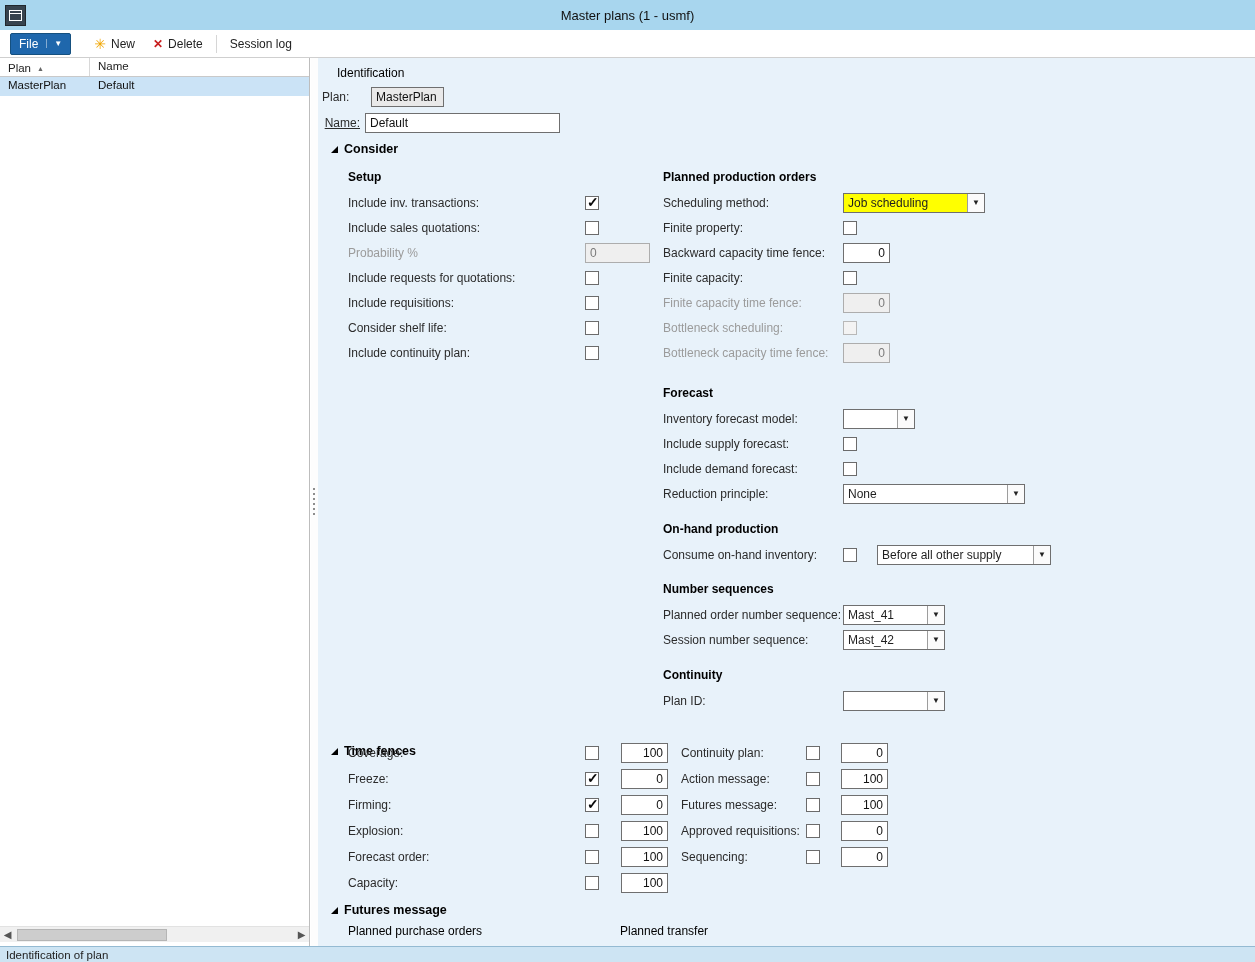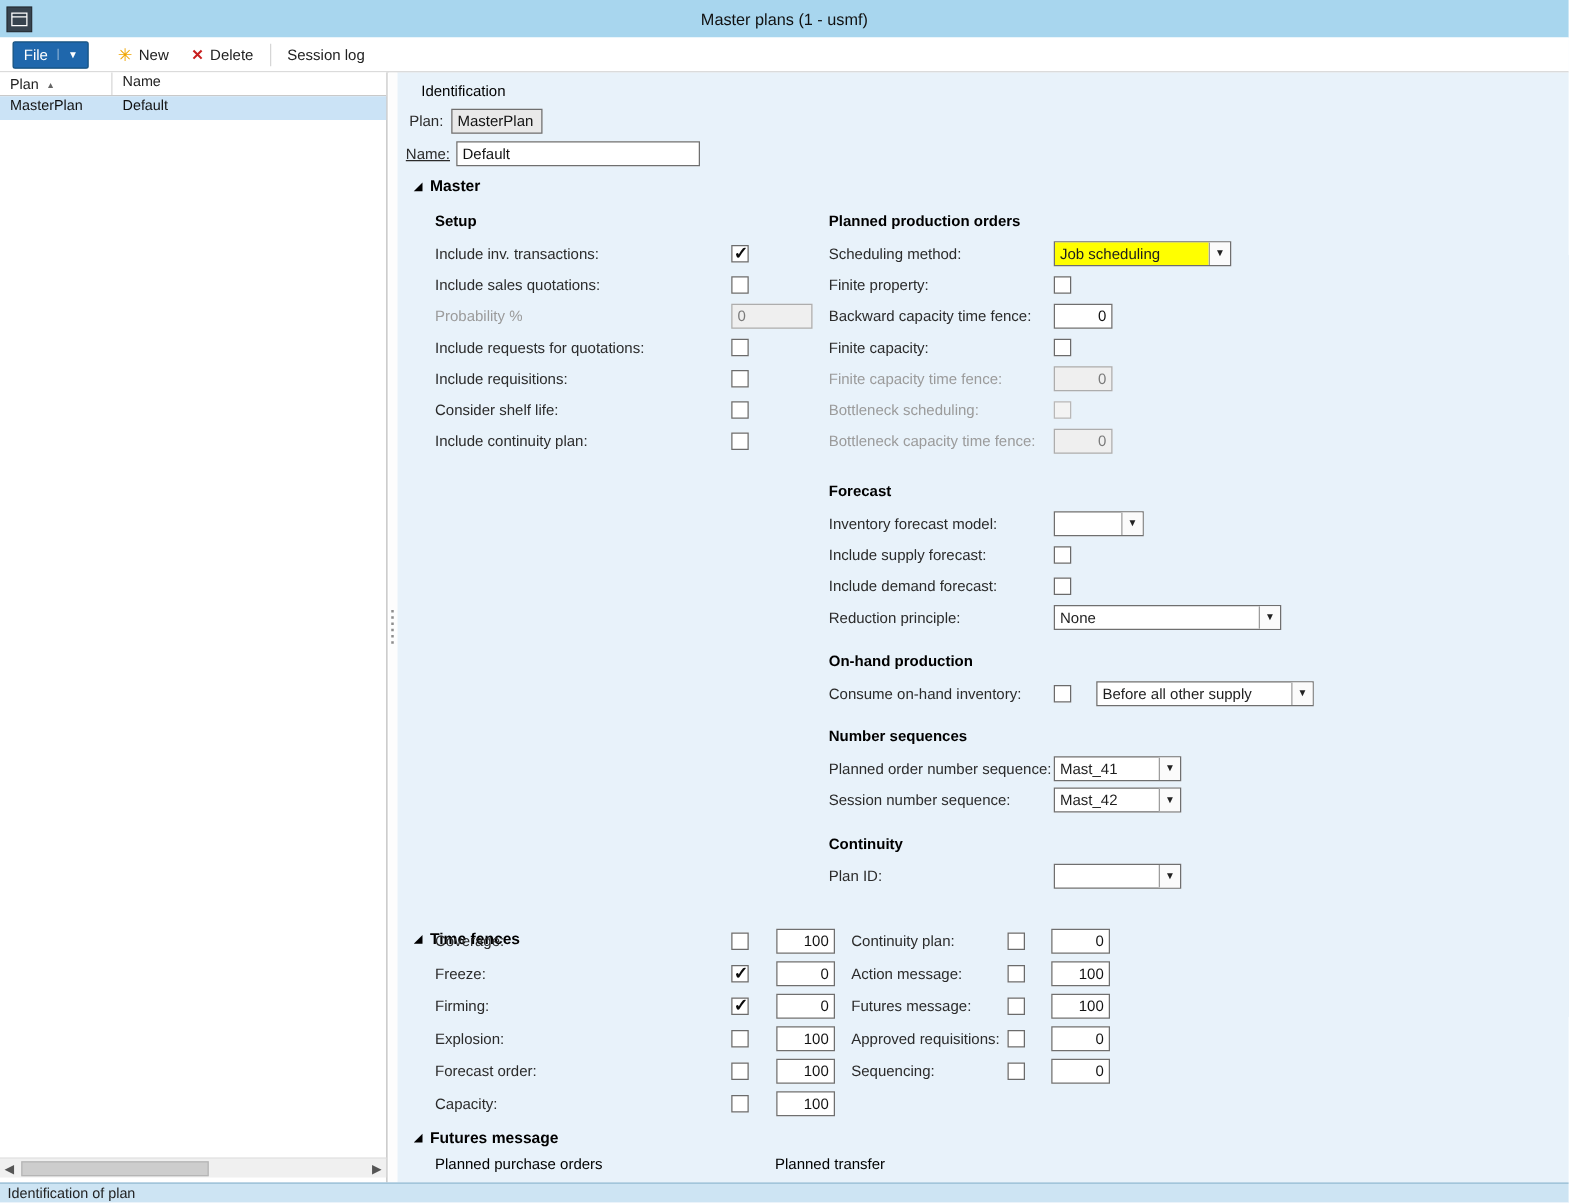--- a/index.html
+++ b/index.html
@@ -143,31 +143,31 @@
         <i></i>
         <i></i>
     </div>
   </div>
 
   <div class="detail">
 
     <div class="abs bold" style="left:19px; top:8px;">Identification</div>
 
     <div class="abs frow" style="left:4px; top:26px;">
-      <span class="lbl" style="width:38px; text-align:center; margin-right:1px;">Plan:</span>
+      <span class="lbl" style="width:38px; text-align:left; margin-right:11px;">Plan:</span>
       <input type="text" class="ti ro" style="width: 73px;" readonly="" value="MasterPlan">
     </div>
     <div class="abs frow" style="left:4px; top:52px;">
       <span class="lbl" style="width:38px; text-align:right; margin-right:5px;text-decoration:underline;">Name:</span>
       <input type="text" class="ti" style="width: 195px;" value="Default">
     </div>
 
     <div class="sec-header" style="top:84px;">
       <span class="tri"></span>
-      <span>Master</span>
+      <span>Consider</span>
     </div>
 
     <div class="abs" style="left:30px; top:106px; width:312px;">
       <div class="subhead">Setup</div>
       <div class="frow">
         <span class="lbl w237">Include inv. transactions:</span>
         <input type="checkbox" class="cb" checked="" style="">
       </div>
       <div class="frow">
         <span class="lbl w237">Include sales quotations:</span>

